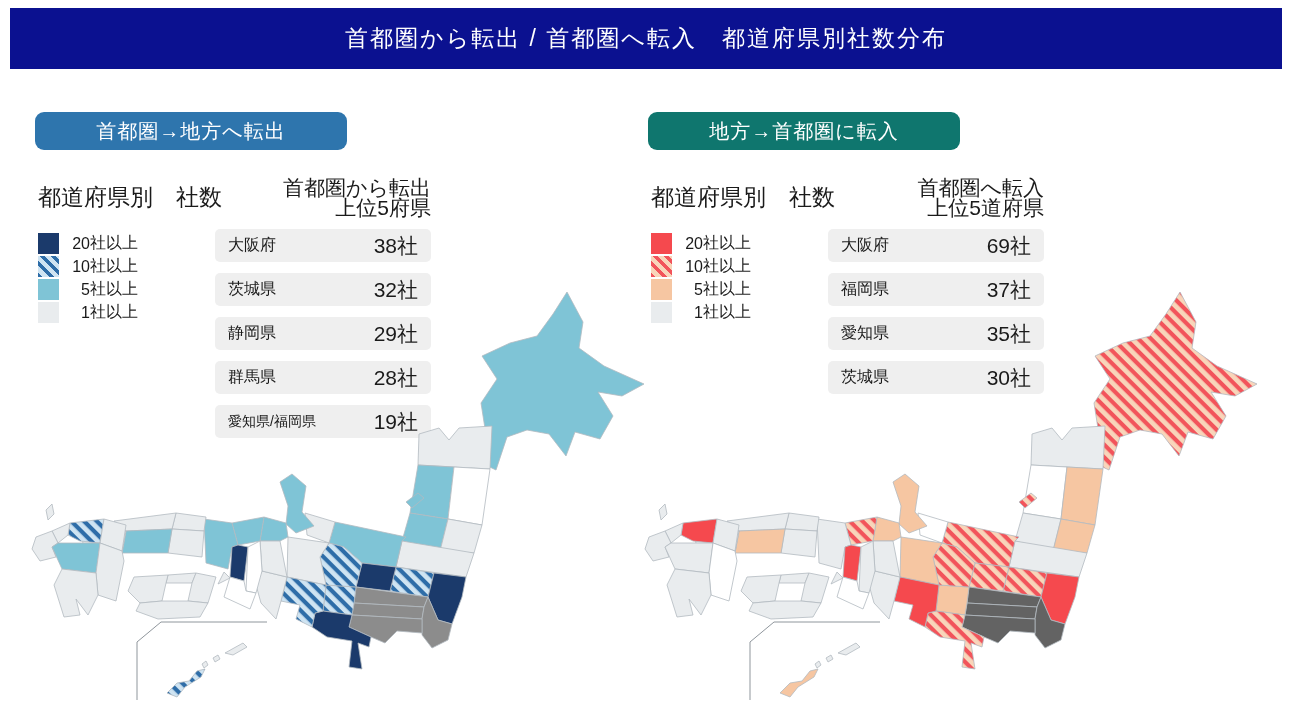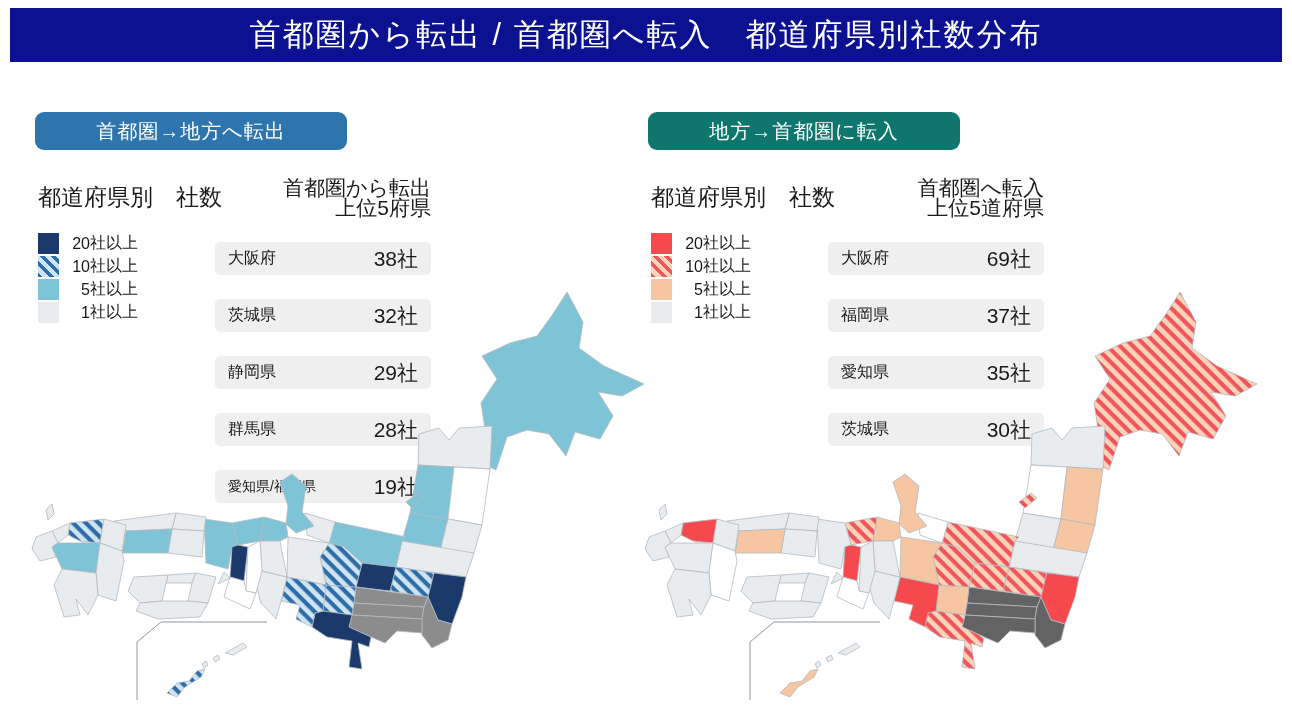--- a/index.html
+++ b/index.html
@@ -1,36 +1,36 @@
 <!DOCTYPE html>
 <html><head>
 <meta charset="utf-8">
 <style>
   html,body{margin:0;padding:0}
   body{width:1292px;height:706px;position:relative;overflow:hidden;background:#fff;
        font-family:"Liberation Sans","DejaVu Sans",sans-serif;color:#1a1a1a}
-  .banner{position:absolute;left:10px;top:8px;width:1272px;height:54px;
+  .banner{position:absolute;left:10px;top:8px;width:1272px;height:61px;
           display:flex;align-items:center;justify-content:center;
-          color:#fff;font-size:31px;letter-spacing:2px}
+          color:#fff;font-size:23px;letter-spacing:2px}
   .panel{position:absolute;top:0;width:660px;height:512px}
   .panel.p0{left:0}
   .panel.p1{left:613px}
   .btn{position:absolute;left:35px;top:112px;width:312px;height:38px;border-radius:9px;
        color:#fff;font-size:20px;letter-spacing:1px;
        display:flex;align-items:center;justify-content:center}
   .legend{position:absolute;left:38px;top:182px;width:170px}
   .legend-title{font-size:23px;white-space:nowrap}
   .legend-items{margin-top:19px}
   .legend-item{display:flex;align-items:center;height:23px}
   .swatch{width:21px;height:21px;margin-right:9px;flex:0 0 21px}
   .lnum{display:inline-block;width:22px;text-align:right;font-size:16px}
   .lsuf{font-size:16px}
   .rank{position:absolute;left:215px;top:178px;width:216px}
   .rank-title{font-size:21px;line-height:20px;text-align:right;white-space:nowrap}
-  .rank-row{height:33px;margin-top:24px;background:#efefef;border-radius:5px;
+  .rank-row{height:33px;margin-top:11px;background:#efefef;border-radius:5px;
             display:flex;align-items:center;justify-content:space-between;padding:0 13px;box-sizing:border-box}
   .rank-name{font-size:16px;white-space:nowrap}
   .rank-name.small{font-size:14px}
   .rank-value{font-size:21px;white-space:nowrap}
   .mapbox{position:absolute;left:30px;top:286px;width:630px;height:418px}
   svg{display:block}
 </style>
 </head>
 <body>
 

